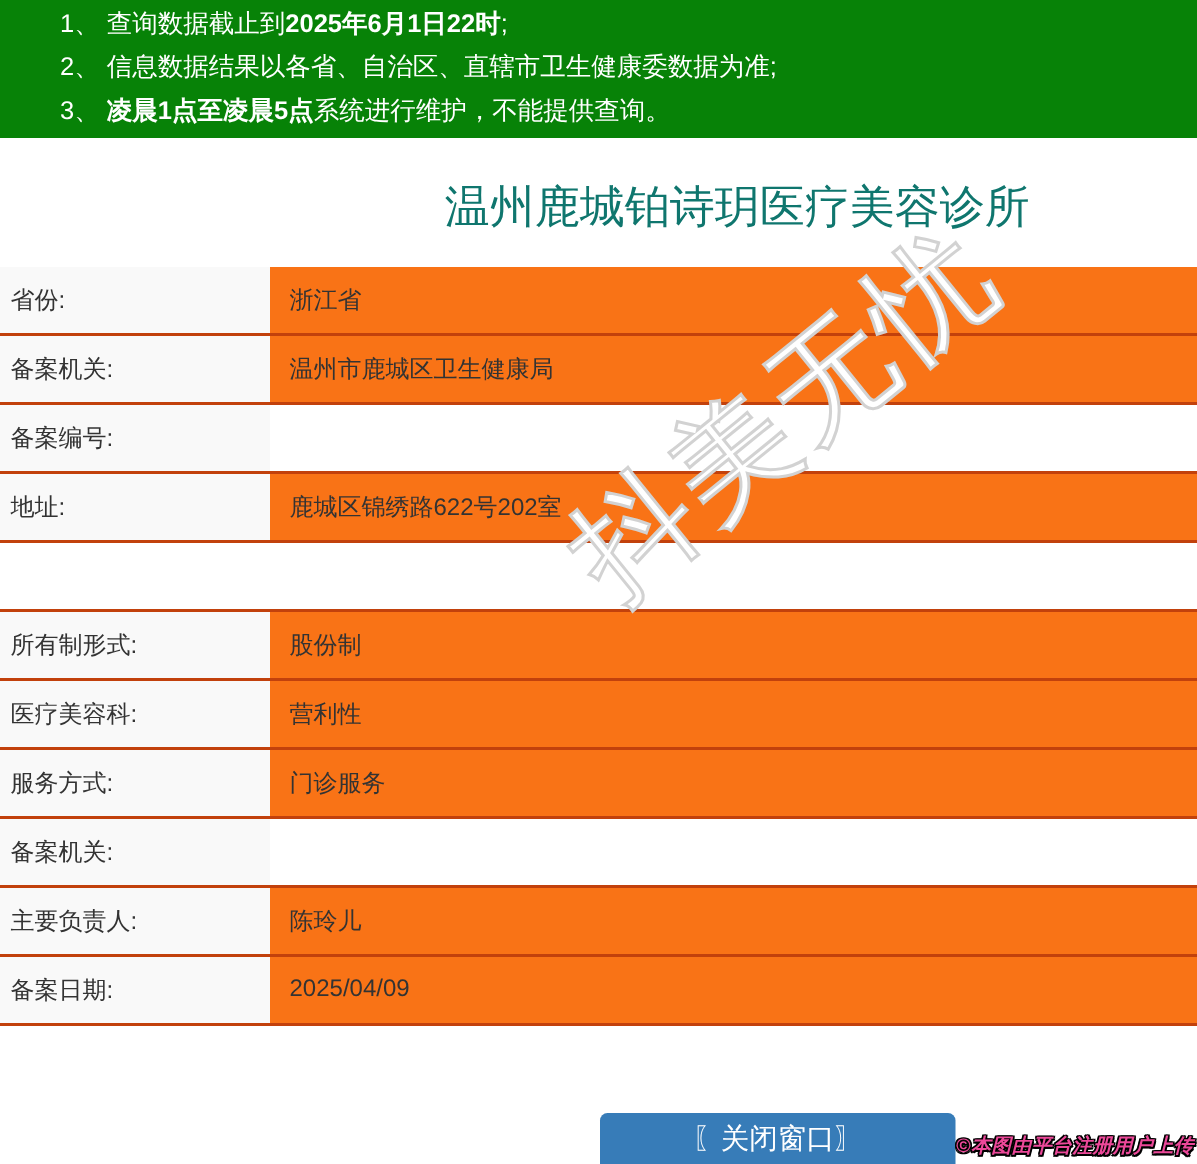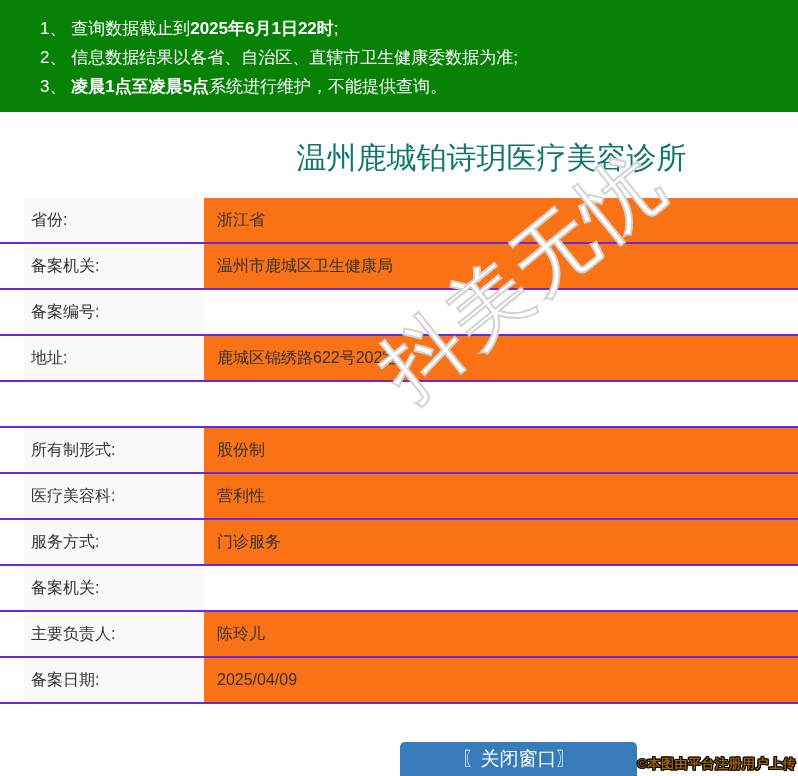--- a/index.html
+++ b/index.html
@@ -6,46 +6,45 @@
   html, body {
     width: 798px; height: 776px;
     background: #ffffff;
     overflow: hidden;
     font-family: "Liberation Sans", "DejaVu Sans", sans-serif;
     color: #333333;
     position: relative;
   }
   
   .notice {
-    width: 798px; height: 112px;
+    width: 798px; height: 92px;
     background: #078207;
     color: #ffffff;
-    padding: 14px 10px 0 40px;
+    padding: 1px 10px 0 40px;
     font-size: 17px;
     line-height: 29px;
   }
   .notice-line b { font-weight: bold; }
   
   .title {
     height: 86px;
     padding: 26px 0 0 185px;  
     text-align: center;
     font-size: 30px;
     font-weight: 400;
     color: #0f766e;
     white-space: nowrap;
   }
   
   .info-table { width: 798px; }
   .row {
     display: flex;
     height: 46px;
-    border-bottom: 2px solid #6d28d9;
+    border-bottom: 2px solid #c2410c;
     font-size: 16px;
-    padding-left: 24px;
   }
   .cell { display: flex; align-items: center; }
   .cell.label {
     flex: none;
     width: 180px;
     background: #f9f9f9;
     padding-left: 7px;
   }
   .cell.value {
     flex: 1;
@@ -85,29 +84,30 @@
     padding-bottom: 8px;
     cursor: pointer;
     z-index: 6;
   }
   
   .corner-mark {
     position: absolute;
     right: 2px; bottom: 3px;
     font-size: 13px;
     font-weight: bold;
-    color: #a16207;
+    color: #ec4899;
     letter-spacing: 0.5px;
     text-shadow:
       -1px -1px 0 #000, 1px -1px 0 #000,
       -1px  1px 0 #000, 1px  1px 0 #000,
        0   -1px 0 #000, 0    1px 0 #000,
       -1px  0   0 #000, 1px  0   0 #000;
     z-index: 7;
     white-space: nowrap;
+    font-style: italic;
   }
 </style>
 </head>
 <body>
 
 <div class="notice">
   <div class="notice-line"><span>1、 查询数据截止到</span><b>2025年6月1日22时</b><span>;</span></div>
   <div class="notice-line"><span>2、 信息数据结果以各省、自治区、直辖市卫生健康委数据为准;</span></div>
   <div class="notice-line"><span>3、 </span><b>凌晨1点至凌晨5点</b><span>系统进行维护，不能提供查询。</span></div>
 </div>

